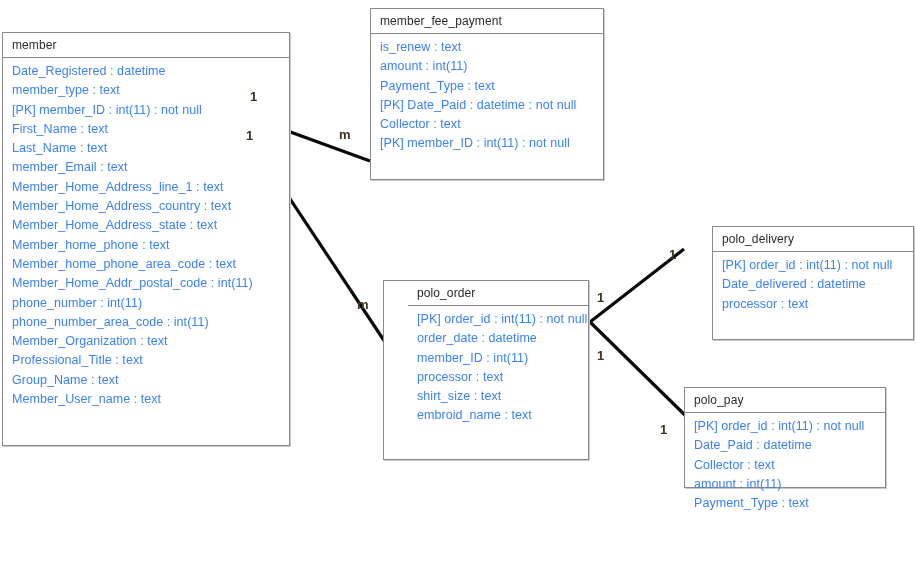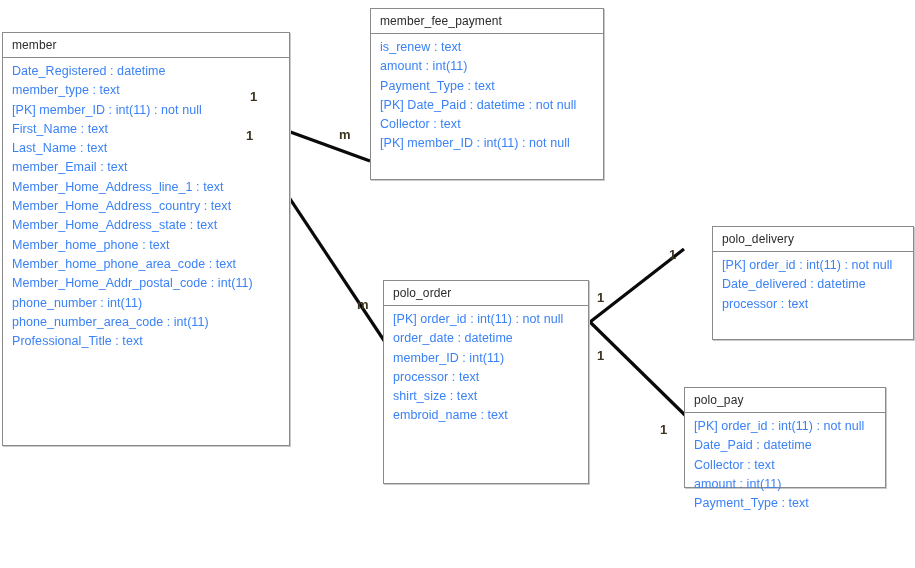--- a/index.html
+++ b/index.html
@@ -77,35 +77,38 @@
           <div class="field">Last_Name : text</div>
           <div class="field">member_Email : text</div>
           <div class="field">Member_Home_Address_line_1 : text</div>
           <div class="field">Member_Home_Address_country : text</div>
           <div class="field">Member_Home_Address_state : text</div>
           <div class="field">Member_home_phone : text</div>
           <div class="field">Member_home_phone_area_code : text</div>
           <div class="field">Member_Home_Addr_postal_code : int(11)</div>
           <div class="field">phone_number : int(11)</div>
           <div class="field">phone_number_area_code : int(11)</div>
+          <div class="field">Member_Organization : text</div>
           <div class="field">Professional_Title : text</div>
+          <div class="field">Group_Name : text</div>
+          <div class="field">Member_User_name : text</div>
         </div>
       </div>
       <div class="entity" style="left: 370px; top: 8px; width: 234px; height: 172px;">
         <div class="entity-title">member_fee_payment</div>
         <div class="entity-fields">
           <div class="field">is_renew : text</div>
           <div class="field">amount : int(11)</div>
           <div class="field">Payment_Type : text</div>
           <div class="field">[PK] Date_Paid : datetime : not null</div>
           <div class="field">Collector : text</div>
           <div class="field">[PK] member_ID : int(11) : not null</div>
         </div>
       </div>
-      <div class="entity" style="left: 383px; top: 280px; width: 206px; height: 204px;">
+      <div class="entity" style="left: 383px; top: 280px; width: 206px; height: 180px; padding-left: 24px;">
         <div class="entity-title">polo_order</div>
         <div class="entity-fields">
           <div class="field">[PK] order_id : int(11) : not null</div>
           <div class="field">order_date : datetime</div>
           <div class="field">member_ID : int(11)</div>
           <div class="field">processor : text</div>
           <div class="field">shirt_size : text</div>
           <div class="field">embroid_name : text</div>
         </div>
       </div>

